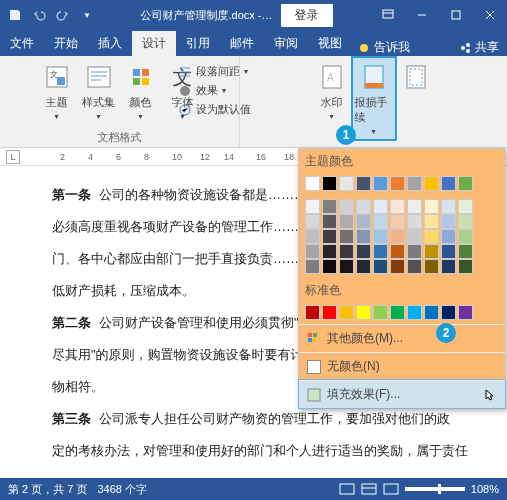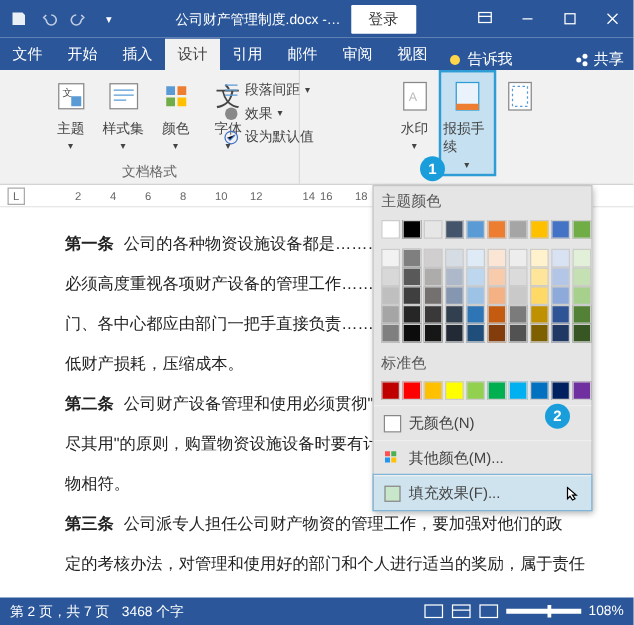--- a/index.html
+++ b/index.html
@@ -25,21 +25,21 @@
 .big-btn .ico{width:32px;height:32px;display:flex;align-items:center;justify-content:center}
 .big-btn.sel{background:#c5e0f0;outline:2px solid #2e9dd6}
 .small-opts{display:flex;flex-direction:column;gap:4px;font-size:11px;color:#444;padding:4px 6px}
 .small-opts div{display:flex;align-items:center;gap:4px}
 .ruler{height:18px;background:#fff;border-bottom:1px solid #e0e0e0;position:relative;font-size:9px;color:#666;display:flex;align-items:center;padding-left:36px}
 .ruler-l{position:absolute;left:6px;top:2px;width:14px;height:14px;border:1px solid #aaa;font-size:9px;display:flex;align-items:center;justify-content:center}
 .ruler-tick{position:absolute;top:4px}
 .doc-area{position:relative;background:#fff;padding:16px 30px 10px 52px;height:292px;overflow:hidden;font-size:13px;color:#222;line-height:2}
 .para{margin-bottom:6px;text-align:justify}
 .para b{font-weight:bold;margin-right:8px}
-.dropdown{position:absolute;left:298px;top:148px;width:176px;background:#e5e5e5;border:1px solid #c6c6c6;box-shadow:1px 2px 5px rgba(0,0,0,.3);font-size:12px;color:#444;z-index:20}
+.dropdown{position:absolute;left:298px;top:148px;width:208px;background:#fdba74;border:1px solid #c6c6c6;box-shadow:1px 2px 5px rgba(0,0,0,.3);font-size:12px;color:#444;z-index:20}
 .dd-section{padding:4px 6px 2px;font-size:12px;color:#555}
 .swatch-grid{display:grid;grid-template-columns:repeat(10,15px);gap:2px;padding:4px 6px}
 .sw{width:15px;height:15px;border:1px solid #ccc}
 .dd-item{padding:5px 8px;display:flex;align-items:center;gap:6px;border-top:1px solid #eee}
 .dd-item.hover{background:#cfe3ef;outline:1px solid #7fb5d6}
 .badge{position:absolute;width:20px;height:20px;border-radius:50%;background:#1a9edb;color:#fff;font-size:12px;display:flex;align-items:center;justify-content:center;z-index:25;font-weight:bold}
 .statusbar{position:absolute;bottom:0;left:0;right:0;height:22px;background:#2b579a;color:#fff;font-size:11px;display:flex;align-items:center;padding:0 8px;gap:10px}
 .statusbar .right{margin-left:auto;display:flex;align-items:center;gap:6px}
 svg{display:block}
 </style>
@@ -221,21 +221,21 @@
 </div>
 
 <div class="ruler">
   <div class="ruler-l">L</div>
 <span class="ruler-tick" style="left: 60px;">2</span>
     <span class="ruler-tick" style="left: 88px;">4</span>
     <span class="ruler-tick" style="left: 116px;">6</span>
     <span class="ruler-tick" style="left: 144px;">8</span>
     <span class="ruler-tick" style="left: 172px; text-align: center;">10</span>
     <span class="ruler-tick" style="left: 200px;">12</span>
-    <span class="ruler-tick" style="left: 242px;">14</span>
+    <span class="ruler-tick" style="left: 224px;">14</span>
     <span class="ruler-tick" style="left: 256px;">16</span>
     <span class="ruler-tick" style="left: 284px; text-align: right;">18</span>
     <span class="ruler-tick" style="left: 312px;">20</span>
     <span class="ruler-tick" style="left: 340px;">22</span>
     <span class="ruler-tick" style="left: 368px;">24</span>
     <span class="ruler-tick" style="left: 396px;">26</span>
     <span class="ruler-tick" style="left: 424px;">28</span>
     <span class="ruler-tick" style="left: 452px;">30</span>
   </div>
 
@@ -324,31 +324,31 @@
       <div class="sw" style="background: rgb(255, 192, 0);"></div>
       <div class="sw" style="background: rgb(255, 255, 0);"></div>
       <div class="sw" style="background: rgb(146, 208, 80);"></div>
       <div class="sw" style="background: rgb(0, 176, 80);"></div>
       <div class="sw" style="background: rgb(0, 176, 240);"></div>
       <div class="sw" style="background: rgb(0, 112, 192);"></div>
       <div class="sw" style="background: rgb(0, 32, 96);"></div>
       <div class="sw" style="background: rgb(112, 48, 160);"></div>
     </div>
   <div class="dd-item">
-      <span style="width:14px;height:14px;border:1px solid #888;background:#fff"></span>
-      <span>无颜色(N)</span>
-    </div>
-  <div class="dd-item">
       <svg width="14" height="14">
         <rect width="4" height="4" x="1" y="1" fill="#ff5252"></rect>
         <rect width="4" height="4" x="6" y="1" fill="#4caf50"></rect>
         <rect width="4" height="4" x="1" y="6" fill="#2196f3"></rect>
         <rect width="4" height="4" x="6" y="6" fill="#ffc107"></rect>
       </svg>
       <span>其他颜色(M)...</span>
+    </div>
+  <div class="dd-item">
+      <span style="width:14px;height:14px;border:1px solid #888;background:#fff"></span>
+      <span>无颜色(N)</span>
     </div>
   <div class="dd-item hover">
       <svg width="14" height="14">
         <rect width="12" height="12" x="1" y="1" fill="#c8e6c9" stroke="#888"></rect>
       </svg>
       <span>填充效果(F)...</span>
       <svg width="12" height="12" style="margin-left:auto">
         <path fill="#fff" stroke="#000" d="M1 1l0 9 2-2 2 3 2-1-2-3 3 0z"></path>
       </svg>
     </div>

